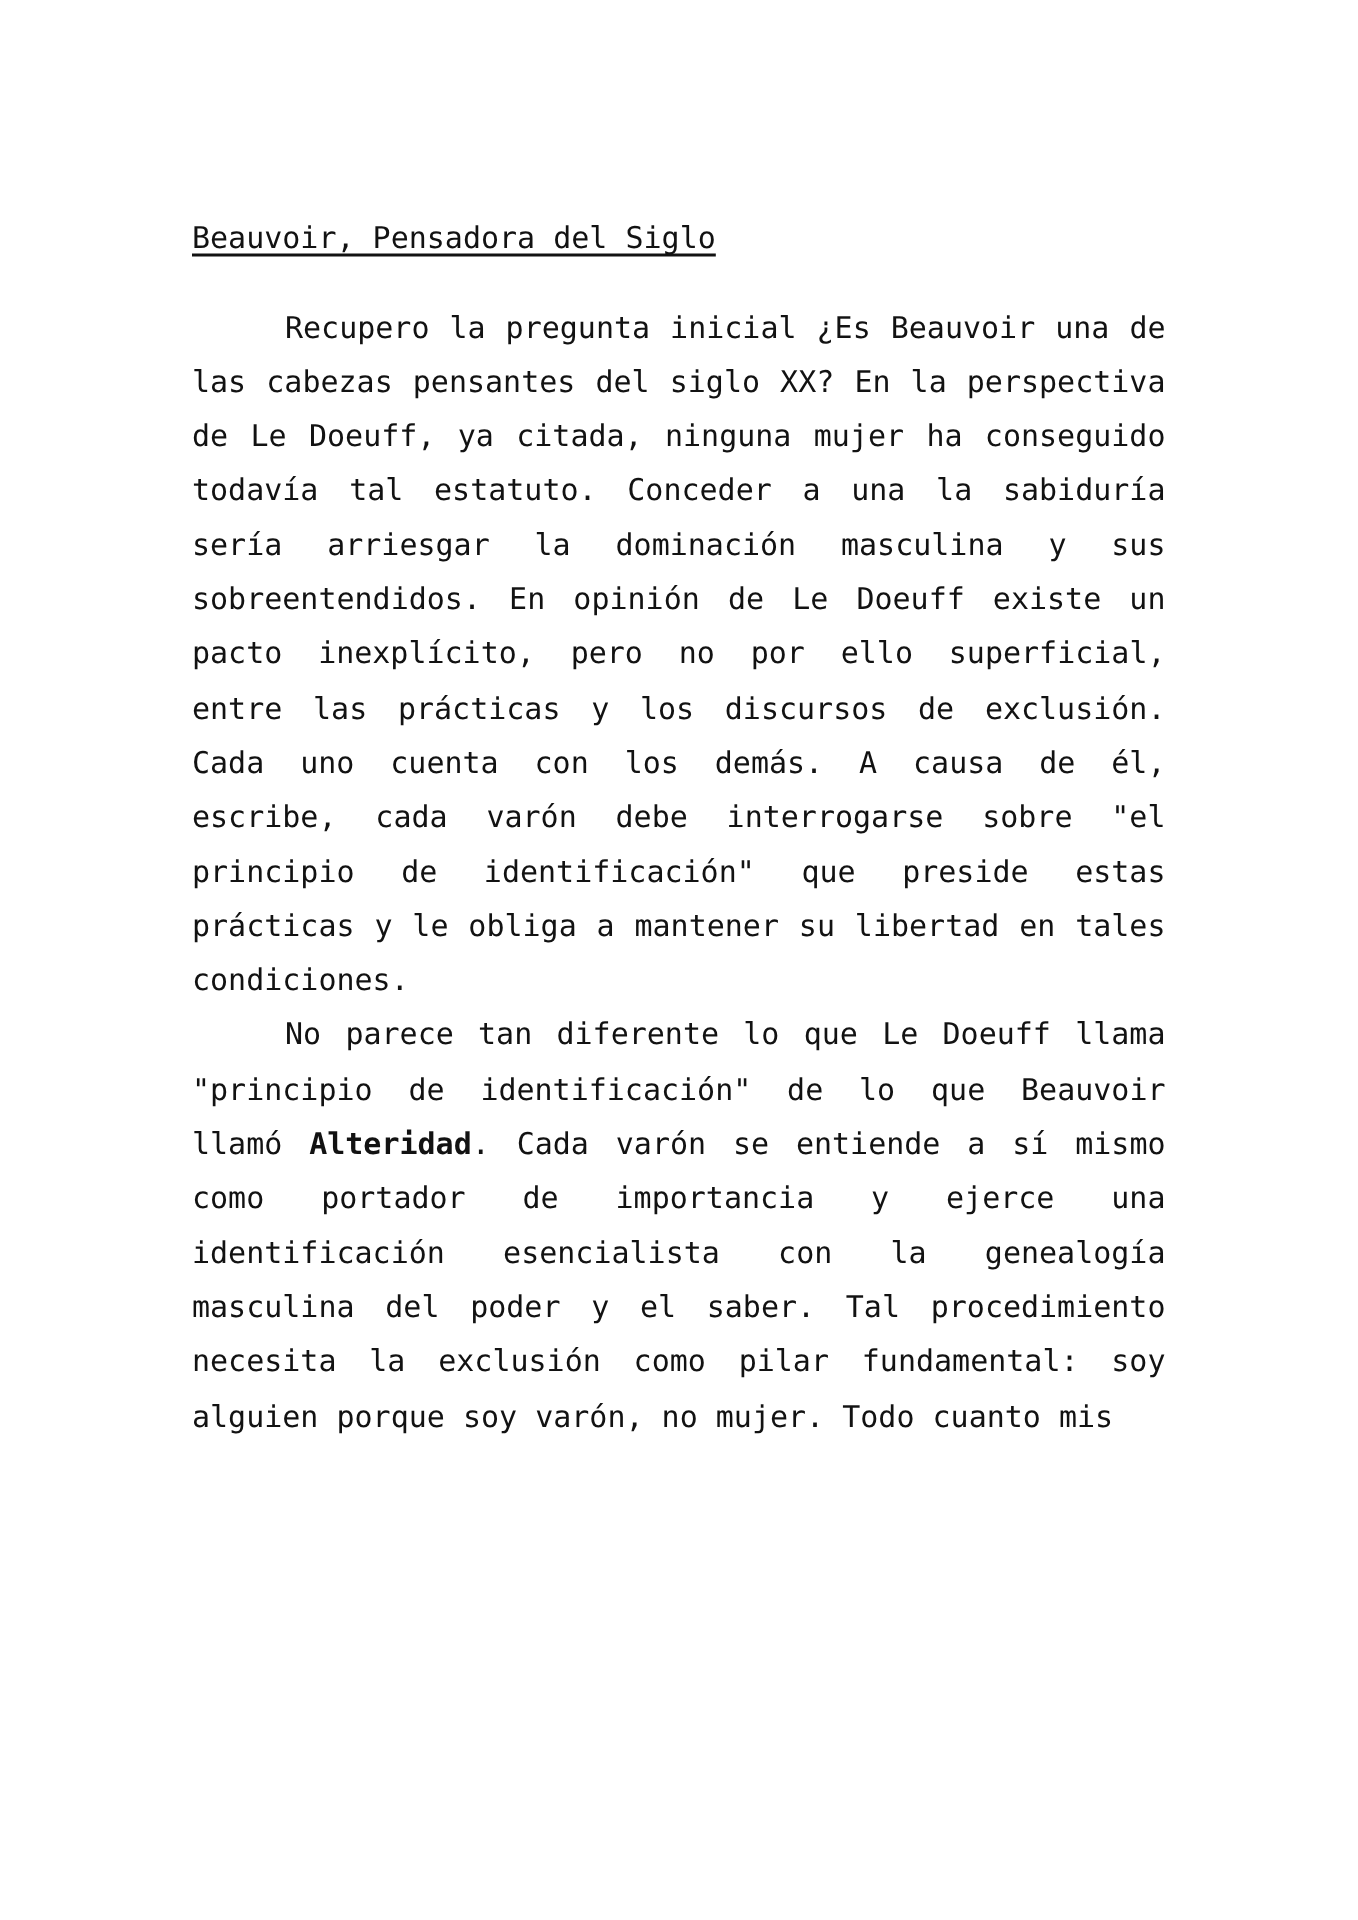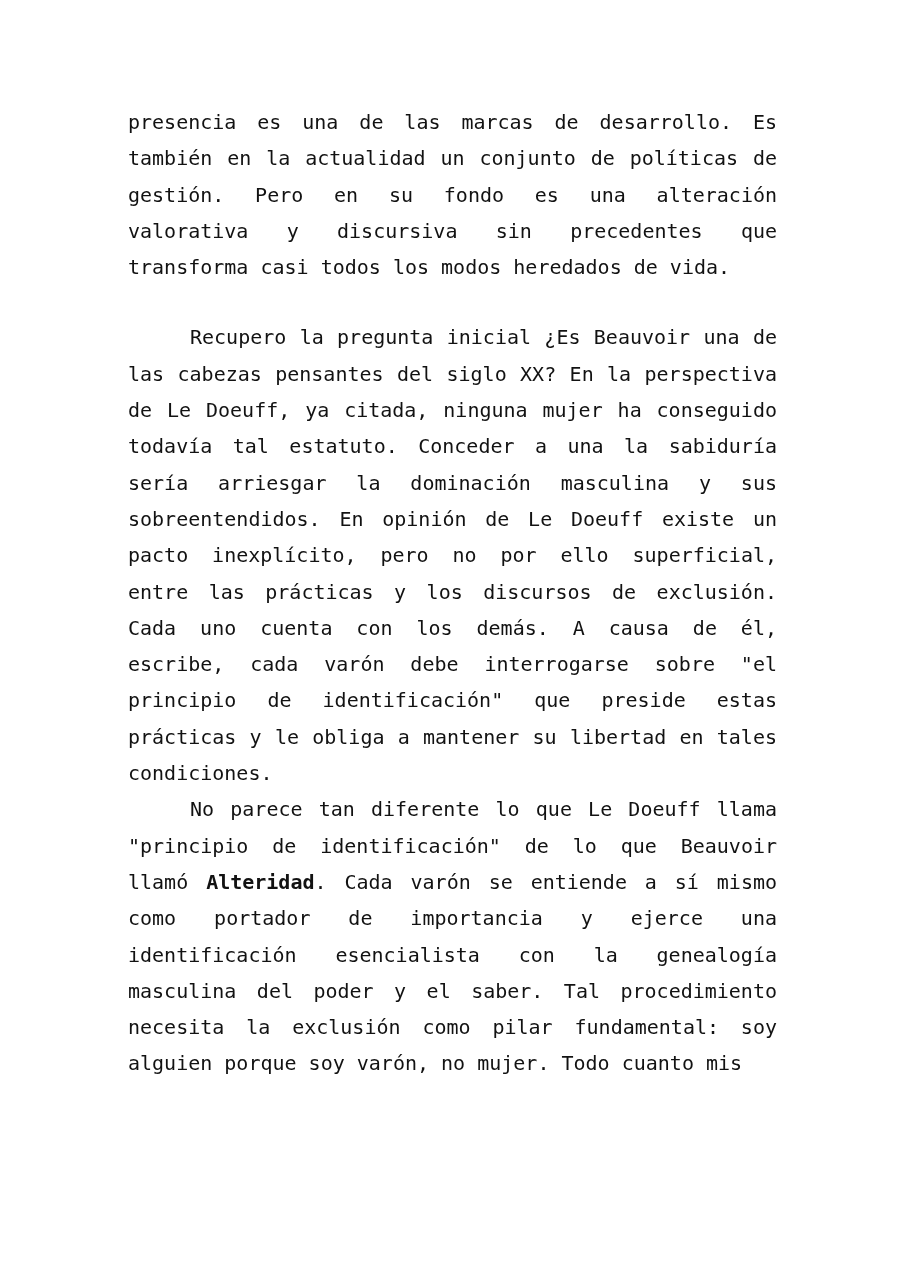--- a/index.html
+++ b/index.html
@@ -31,32 +31,32 @@
     line-height: 36.3px;
     font-weight: normal;
     text-decoration: underline;
     text-underline-offset: 4px;
     text-align: left;
   }
   .para-indent {
     text-indent: 62px;
   }
   .space-above {
-    margin-top: 34px;
+    margin-top: 23px;
   }
   .bold-term {
     font-weight: bold;
     margin-top: 25px;
   }
 </style>
 </head>
 <body>
 
 <div class="page">
 
-  <p class="body-text">presencia es una de las marcas de desarrollo. Es también en la actualidad un conjunto de políticas de gestión. Pero en su fondo es una alteración valorativa y discursiva sin precedentes que transforma casi todos los modos heredados de vida.</p>
 
+  <h2 class="section-heading">Beauvoir, Pensadora del Siglo</h2>
 
   <p class="body-text para-indent space-above">Recupero la pregunta inicial ¿Es Beauvoir una de las cabezas pensantes del siglo XX? En la perspectiva de Le Doeuff, ya citada, ninguna mujer ha conseguido todavía tal estatuto. Conceder a una la sabiduría sería arriesgar la dominación masculina y sus sobreentendidos. En opinión de Le Doeuff existe un pacto inexplícito, pero no por ello superficial, entre las prácticas y los discursos de exclusión. Cada uno cuenta con los demás. A causa de él, escribe, cada varón debe interrogarse sobre "el principio de identificación" que preside estas prácticas y le obliga a mantener su libertad en tales condiciones.</p>
 
   <p class="body-text para-indent"><span>No parece tan diferente lo que Le Doeuff llama "principio de identificación" de lo que Beauvoir llamó </span><span class="bold-term">Alteridad</span><span>. Cada varón se entiende a sí mismo como portador de importancia y ejerce una identificación esencialista con la genealogía masculina del poder y el saber. Tal procedimiento necesita la exclusión como pilar fundamental: soy alguien porque soy varón, no mujer. Todo cuanto mis</span></p>
 
 </div>
 
 </body></html>

